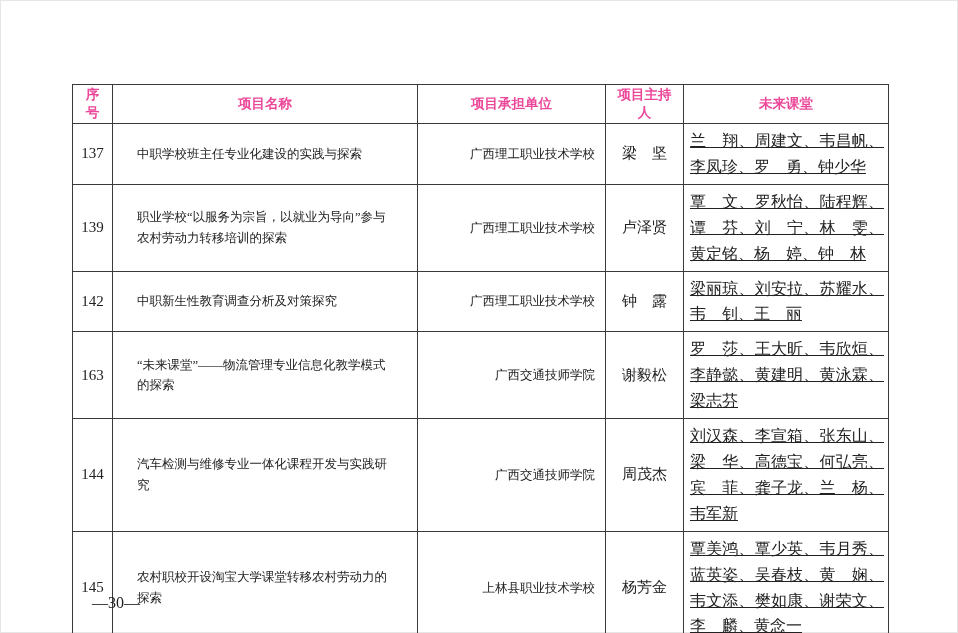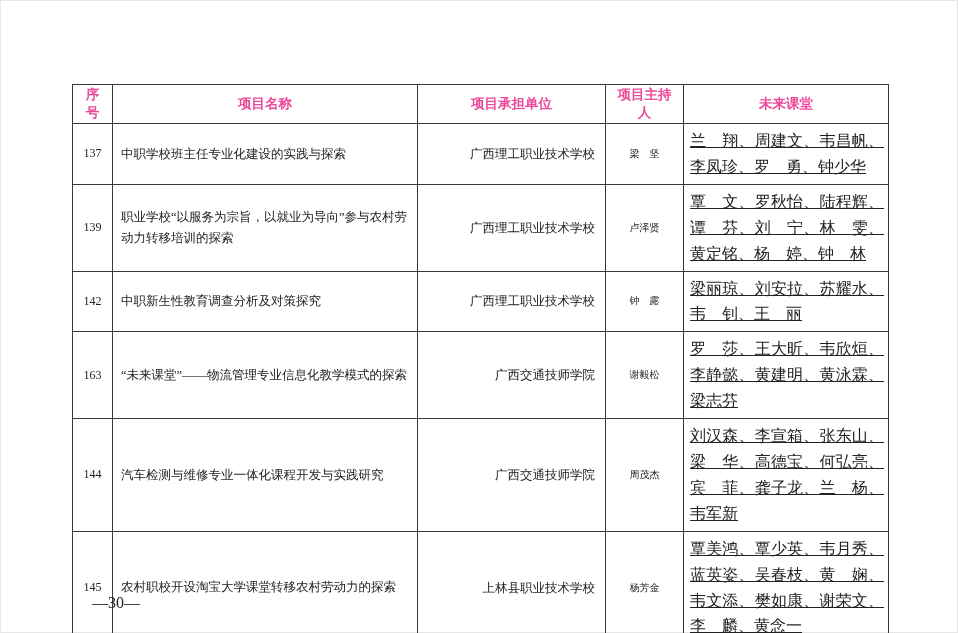--- a/index.html
+++ b/index.html
@@ -26,36 +26,36 @@
   table.projects th{
     font-size:13.5px;
     font-weight:bold;
     height:24px;
     padding:1px 10px;
     text-align:center;
     color:#ec4899;
   }
   td.c-no{
     width:40px;text-align:center;
-    font-size:12px;padding:10px 2px;
+    font-size:15px;padding:10px 2px;
     font-family:"Liberation Serif","DejaVu Serif",serif;
   }
   td.c-name{
     width:305px;text-align:left;
     font-size:12.5px;line-height:1.65;
-    padding:5px 8px;
+    padding:5px 24px;
   }
   td.c-unit{
     width:188px;text-align:right;
     font-size:12.5px;line-height:1.6;
     padding:5px 10px;
   }
   td.c-leader{
     width:78px;text-align:center;
-    font-size:10px;padding:5px 2px;
+    font-size:15px;padding:5px 2px;
   }
   td.c-part{
     width:205px;text-align:justify;
     font-size:16px;line-height:1.62;
     padding:4px 4px 4px 6px;
     text-decoration:underline;
   }
   .footer{
     position:absolute;left:92px;top:594px;
     font-size:16px;color:#1d1d1d;

